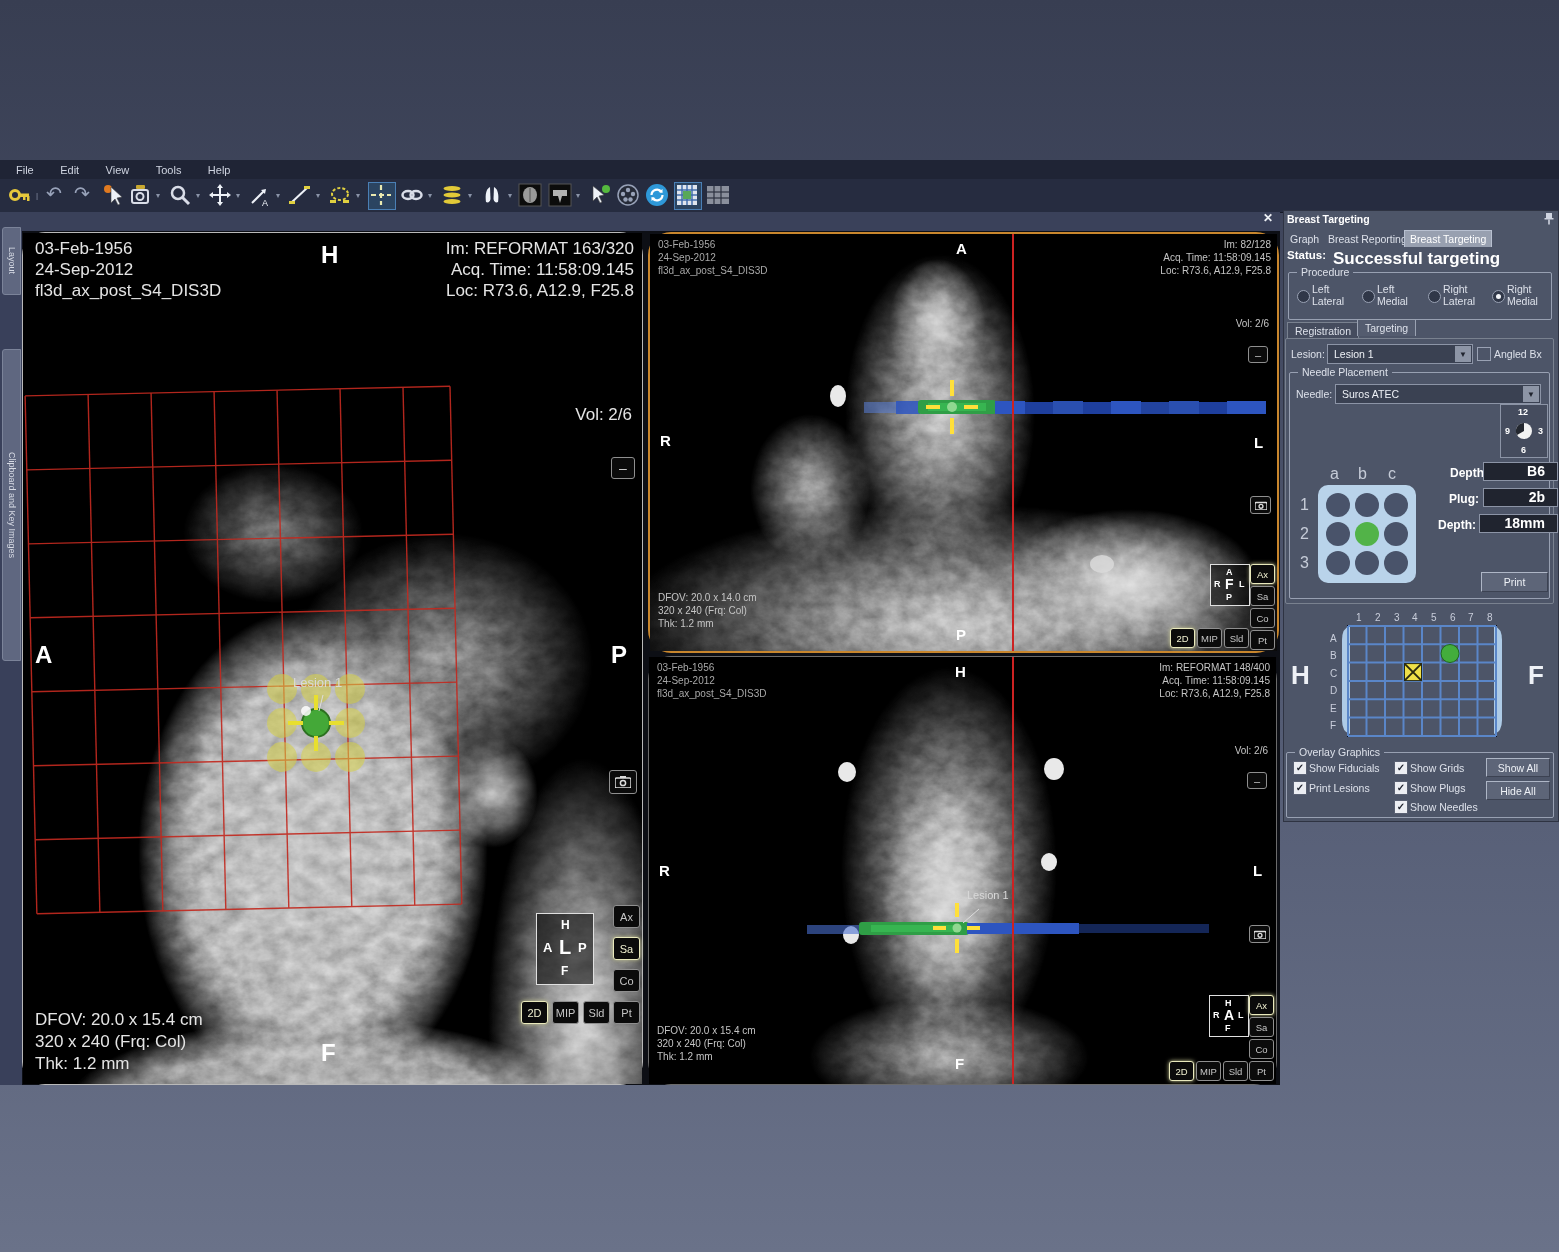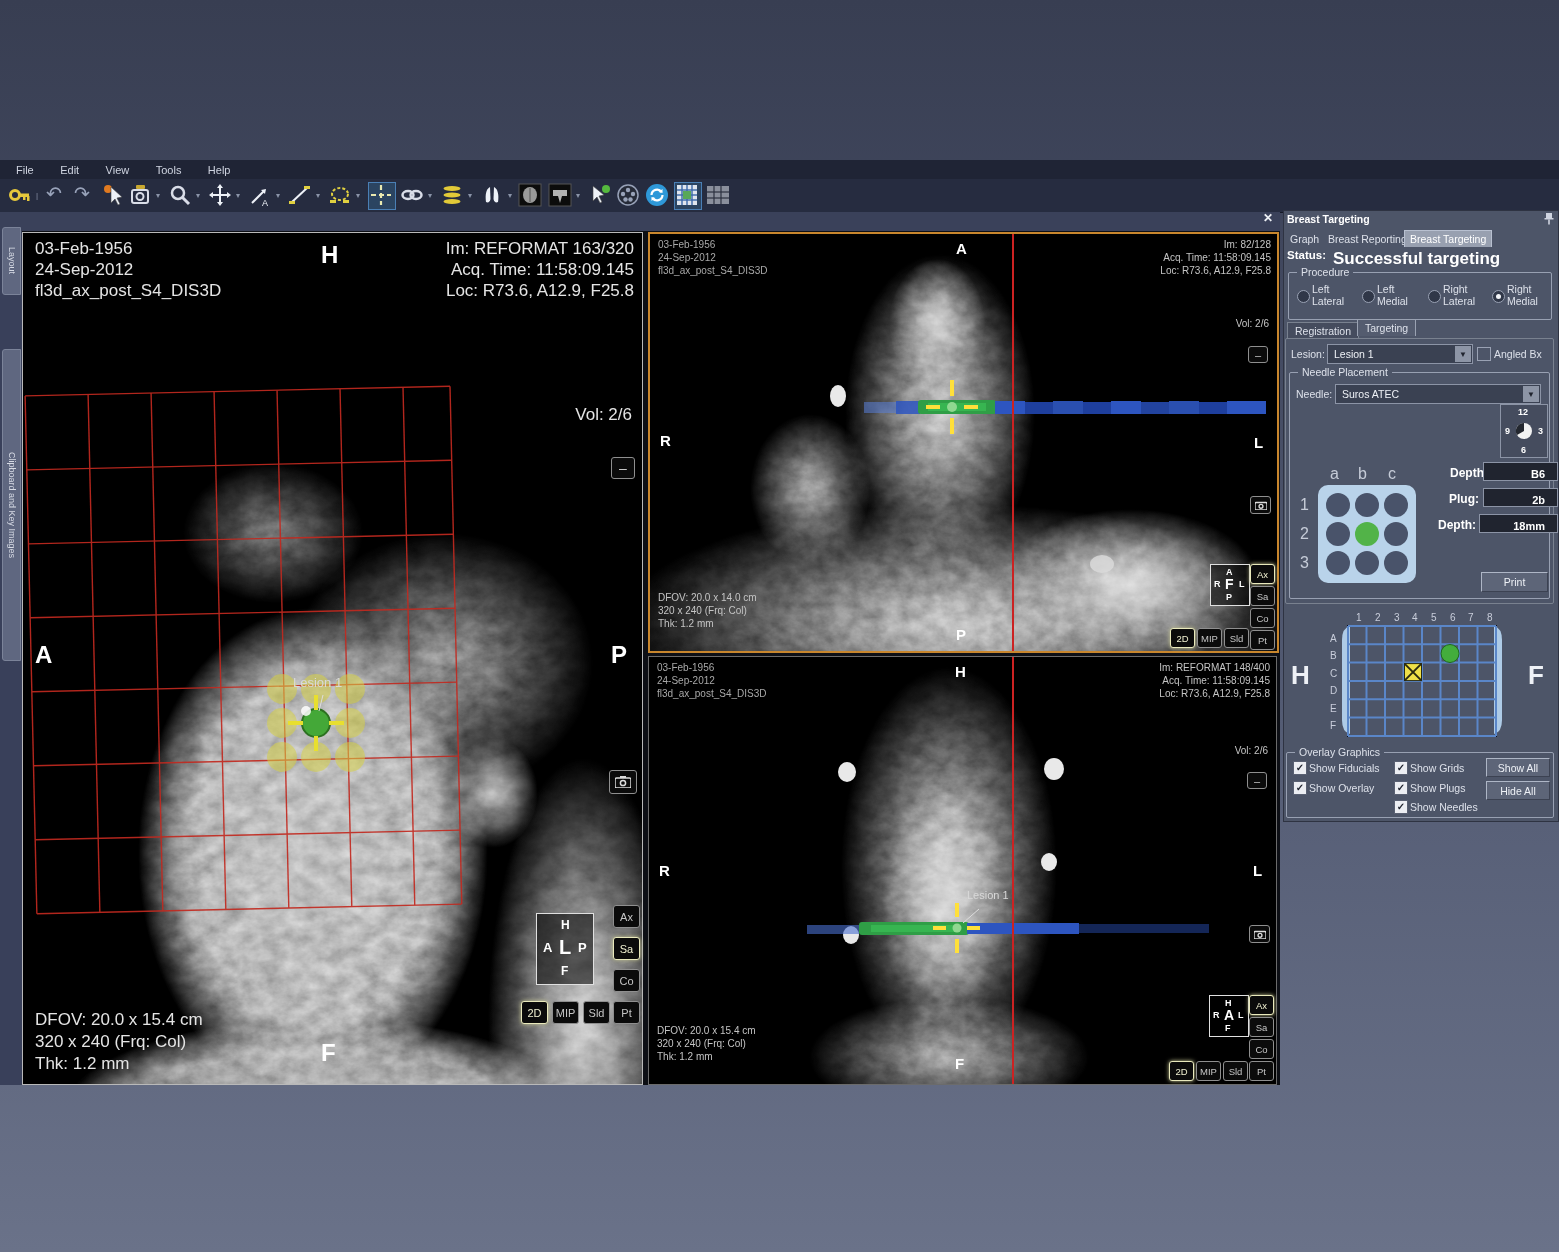--- a/index.html
+++ b/index.html
@@ -18,21 +18,21 @@
   .tglyph{position:absolute;top:3px;color:#99a3ba;font-size:19px;line-height:24px;}
   #tabrow{position:absolute;left:0;top:212px;width:1280px;height:19px;background:#3a415a;}
   .wtab{position:absolute;font-size:10.5px;height:17px;display:flex;align-items:center;padding:0 9px;}
   #tab-explorer{left:55px;top:214px;background:#59617400;color:#cfd4e0;}
   #tab-study{left:128px;top:213px;background:#3f6fae;color:#fff;font-weight:bold;border:1px solid #6e9cd0;}
   
   #leftstrip{position:absolute;left:0;top:231px;width:22px;height:854px;background:#39405a;}
   .vtab{position:absolute;left:2px;width:17px;background:#5f6780;border:1px solid #7b8399;border-radius:3px 0 0 3px;color:#d6dae4;font-size:9px;writing-mode:vertical-rl;display:flex;align-items:center;justify-content:center;}
   
   #content{position:absolute;left:22px;top:231px;width:1258px;height:854px;background:#0d0f15;}
-  .vp{position:absolute;background:#000;}
+  .vp{position:absolute;background:#000;border-radius:23px;}
   #vp1{left:22px;top:232px;width:619px;height:851px;border:1px solid #b9b9b9;}
   #vp2{left:648px;top:232px;width:627px;height:417px;border:2px solid #c8862d;}
   #vp3{left:648px;top:656px;width:627px;height:427px;border:1px solid #6b6b6b;}
   .ovl{position:absolute;color:#e4e4e4;font-size:17px;white-space:pre;}
   .ovl2{position:absolute;color:#c4c4c4;font-size:10px;white-space:pre;}
   .dim{color:#a8a8a8;}
   .orient{position:absolute;color:#fff;font-weight:bold;font-size:24px;}
   .orient2{position:absolute;color:#fff;font-weight:bold;font-size:15px;}
   .rt{text-align:right;}
   .mini{position:absolute;background:#0b0b0b;border:1px solid #8f8f8f;border-radius:3px;color:#c6c6c6;display:flex;align-items:center;justify-content:center;}
@@ -50,21 +50,21 @@
   .ptab.on{background:#98a0b0;color:#fff;border:1px solid #b8c0d0;border-bottom:none;}
   .stab{position:absolute;color:#dde1ea;font-size:10.5px;padding:2px 7px;background:#454c5e;border:1px solid #79818f;border-bottom:none;}
   .stab.on{background:#545c6f;border-color:#9aa2b2;}
   .grp{position:absolute;border:1px solid #98a0b2;border-radius:2px;}
   .legend{position:absolute;top:-7px;left:8px;background:#4d5568;padding:0 4px;color:#dde1ea;font-size:10.5px;}
   .radio{position:absolute;width:11px;height:11px;border-radius:50%;background:#303748;border:1px solid #9aa2b4;}
   .radio.sel::after{content:"";position:absolute;left:3px;top:3px;width:5px;height:5px;border-radius:50%;background:#f2f4f8;}
   .cbx{position:absolute;width:12px;height:12px;background:#eceef3;border:1px solid #596072;color:#1c202b;font-size:10px;font-weight:bold;line-height:12px;text-align:center;}
   .dd{position:absolute;background:#3a4152;border:1px solid #8c94a6;color:#eef1f6;font-size:10.5px;display:flex;align-items:center;padding-left:6px;}
   .ddarr{position:absolute;right:1px;top:1px;bottom:1px;width:16px;background:#8d95a6;color:#20242f;font-size:8px;display:flex;align-items:center;justify-content:center;}
-  .vbox{position:absolute;background:#20242f;border:1px solid #8c94a6;color:#fff;font-size:11px;font-weight:bold;display:flex;align-items:flex-end;justify-content:flex-end;padding-right:12px;}
+  .vbox{position:absolute;background:#20242f;border:1px solid #8c94a6;color:#fff;font-size:14px;font-weight:bold;display:flex;align-items:flex-start;justify-content:flex-end;padding-right:12px;}
   .btn{position:absolute;background:#5d6578;border:1px solid;border-color:#aeb6c6 #3c4252 #3c4252 #aeb6c6;color:#eef1f6;font-size:10.5px;display:flex;align-items:center;justify-content:center;}
   .infobox{position:absolute;background:#5d6476;border:1px solid #8c94a6;color:#20242e;font-size:10px;line-height:15px;padding:4px 6px;white-space:pre;}
   .clockbox{position:absolute;background:#454c5e;border:1px solid #8c94a6;}
   .clockbox span{position:absolute;color:#fff;font-size:9px;font-weight:bold;}
   .gm-num{position:absolute;color:#c9cedb;font-size:10px;}
   .gm-letter{position:absolute;color:#c9cedb;font-size:10px;}
   .bigHF{position:absolute;color:#eef1f6;font-weight:bold;font-size:26px;}
   #closex{position:absolute;left:1260px;top:210px;width:16px;height:16px;color:#eef1f6;font-size:12px;font-weight:bold;text-align:center;line-height:16px;}
 </style>
 </head>
@@ -669,21 +669,21 @@
     </g>
     <circle cx="112" cy="29.5" r="9" fill="#43ad3c" stroke="#1f6b1c"></circle>
   </svg>
 
   <div class="grp" style="left:1286px;top:752px;width:266px;height:64px">
     <span class="legend">Overlay Graphics</span>
   </div>
   <span class="cbx" style="left:1293px;top:761px">✓</span>
   <span class="plbl" style="left:1309px;top:762px">Show Fiducials</span>
   <span class="cbx" style="left:1293px;top:781px">✓</span>
-  <span class="plbl" style="left:1309px;top:782px">Show Overlay</span>
+  <span class="plbl" style="left:1309px;top:782px">Print Lesions</span>
   <span class="cbx" style="left:1394px;top:761px">✓</span>
   <span class="plbl" style="left:1410px;top:762px">Show Grids</span>
   <span class="cbx" style="left:1394px;top:781px">✓</span>
   <span class="plbl" style="left:1410px;top:782px">Show Plugs</span>
   <span class="cbx" style="left:1394px;top:800px">✓</span>
   <span class="plbl" style="left:1410px;top:801px">Show Needles</span>
   <div class="btn" style="left:1486px;top:758px;width:62px;height:17px">
       <span>Show All</span>
     </div>
   <div class="btn" style="left:1486px;top:781px;width:62px;height:17px">

